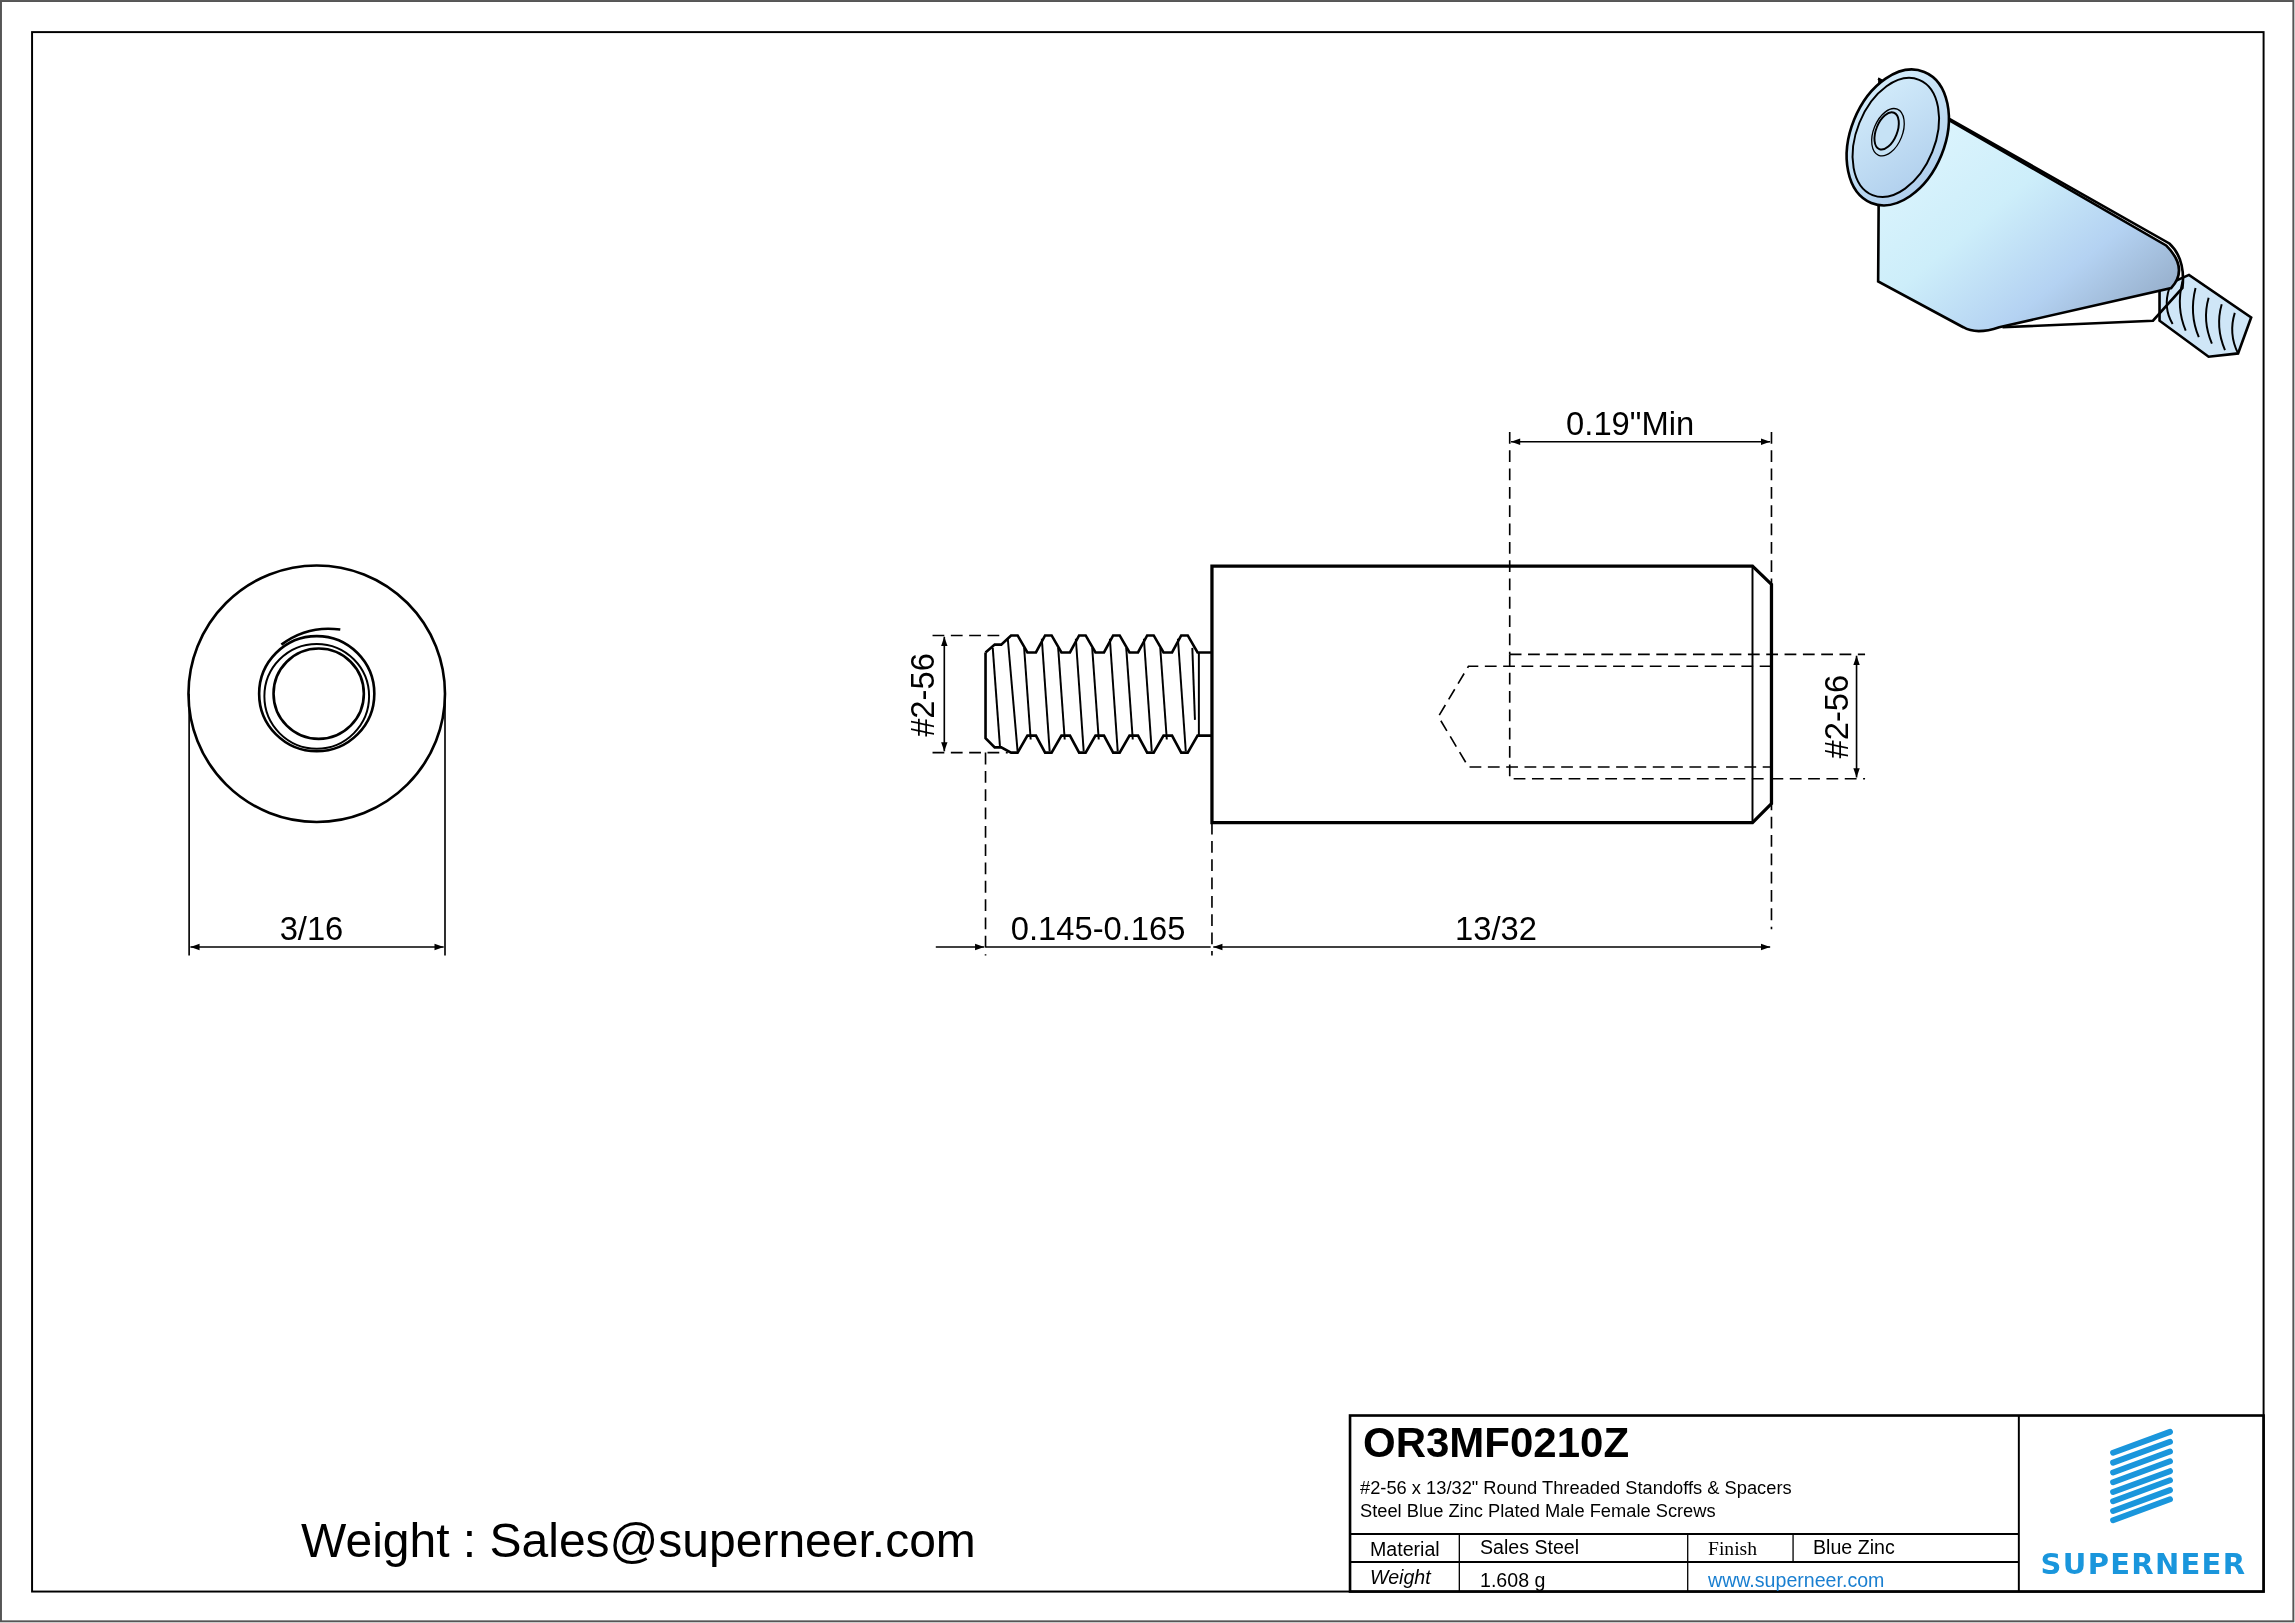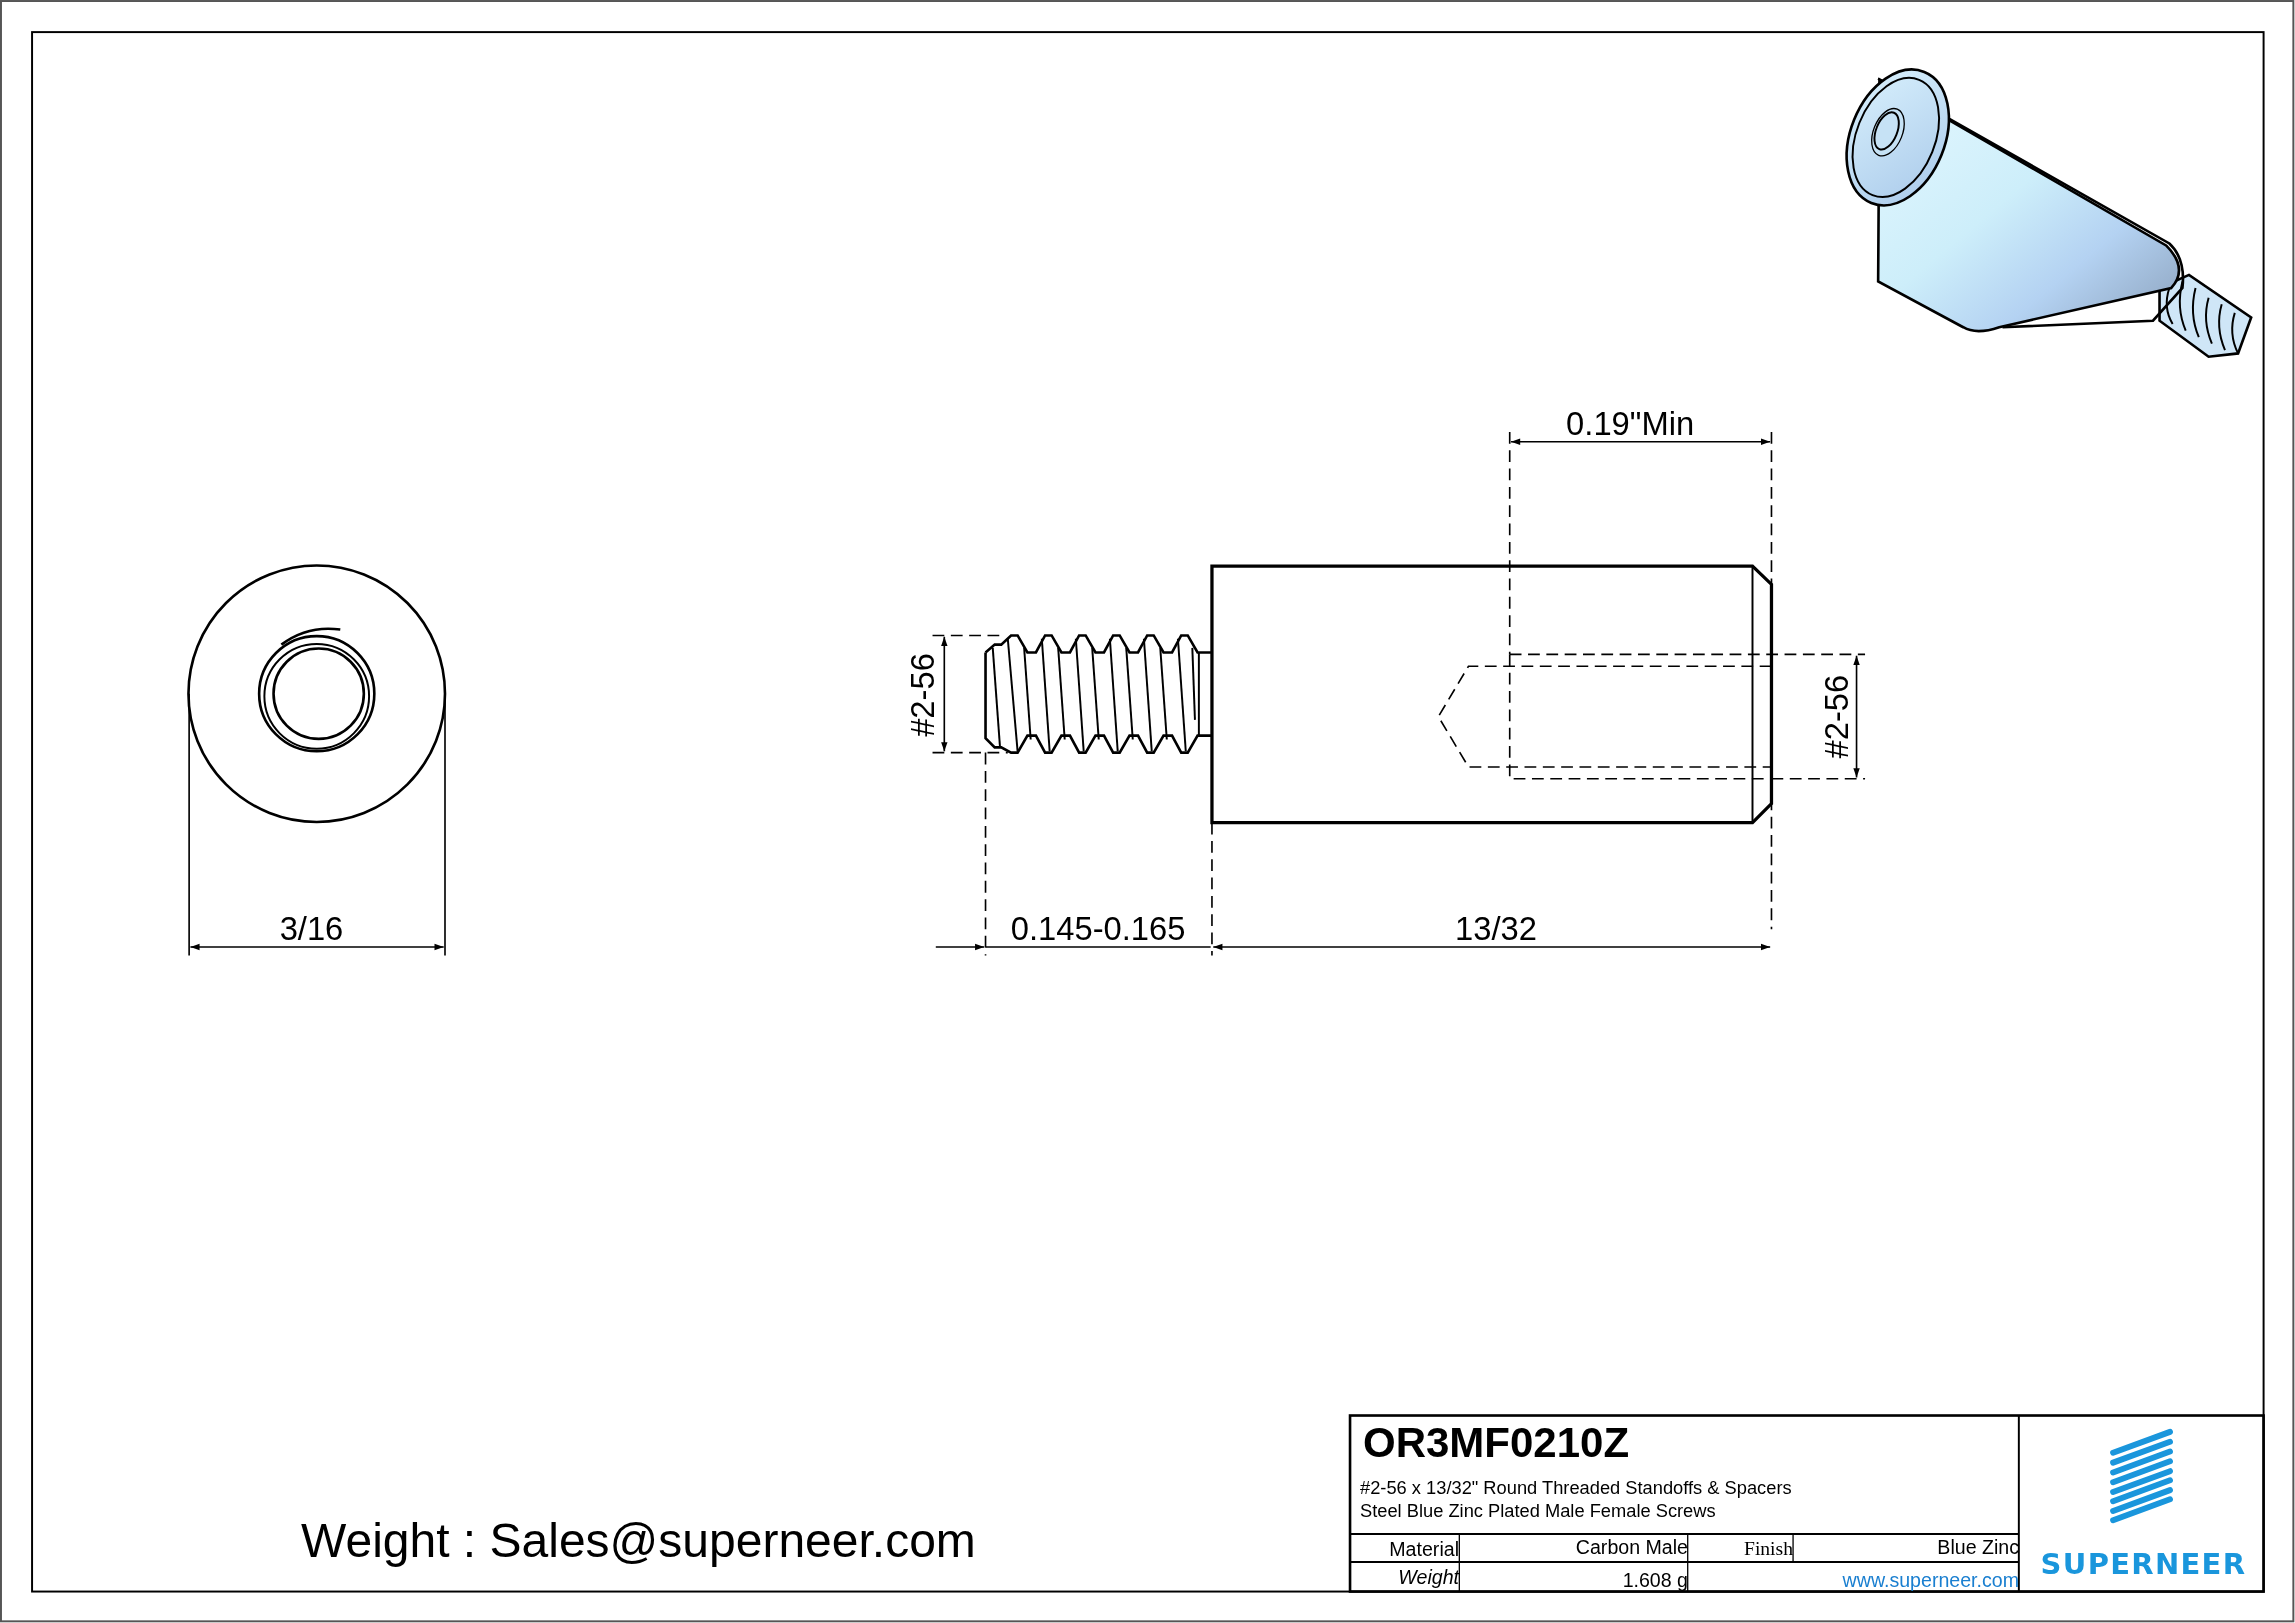--- a/index.html
+++ b/index.html
@@ -2,21 +2,21 @@
 <html style="font-size:10.5px"><head>
 <meta charset="utf-8">
 <style>
   html, body { margin:0; padding:0; background:#ffffff; }
   body { width:2295px; height:1623px; position:relative; overflow:hidden; font-family:"Liberation Sans", sans-serif; }
   #sheet { position:absolute; left:0; top:0; width:2295px; height:1623px; }
   .dimtext { font-family:"Liberation Sans", sans-serif; font-size:50px; fill:#000; }
   .email { position:absolute; left:301px; top:1513px; font-size:48px; color:#000; font-family:"Liberation Sans", sans-serif; white-space:nowrap; }
   .tb-part { position:absolute; left:1363px; top:1419px; font-size:42px; font-weight:bold; color:#000; font-family:"Liberation Sans", sans-serif; }
   .tb-desc { position:absolute; left:1360px; font-size:18.3px; color:#000; font-family:"Liberation Sans", sans-serif; white-space:nowrap; }
-  .tb-cell { position:absolute; font-size:19.6px; color:#000; font-family:"Liberation Sans", sans-serif; text-align:right; white-space:nowrap; }
+  .tb-cell { position:absolute; font-size:19.6px; color:#000; font-family:"Liberation Sans", sans-serif; text-align:left; white-space:nowrap;padding-left:20px; }
   .tb-link { color:#1a7fd0; }
   .brand { position:absolute; left:2032px; top:1547px; width:223px; text-align:center; font-size:29px; font-weight:bold; letter-spacing:1.3px; font-family:"DejaVu Sans", sans-serif; }
 </style>
 </head>
 <body>
 
 <svg id="sheet" width="2295" height="1623" viewBox="0 0 3507 2480" xmlns="http://www.w3.org/2000/svg">
   <defs>
     <linearGradient id="bodyGrad" x1="0" y1="0" x2="1" y2="1">
       <stop offset="0" stop-color="#e6f8ff"></stop>
@@ -144,21 +144,21 @@
     <line x1="3229" y1="2309" x2="3316" y2="2277"></line>
     <line x1="3229" y1="2323" x2="3316" y2="2291"></line>
   </g>
 </svg>
 
 <div class="tb-part">OR3MF0210Z</div>
 <div class="tb-desc" style="top:1477px;">#2-56 x 13/32"  Round Threaded Standoffs &amp; Spacers</div>
 <div class="tb-desc" style="top:1500px;"> Steel Blue Zinc Plated Male Female Screws</div>
 
 <div class="tb-cell" style="left:1350px; width:109px; top:1538px;">Material</div>
-<div class="tb-cell" style="left:1460px; width:228px; top:1536px;">Carbon Male</div>
+<div class="tb-cell" style="left:1460px; width:228px; top:1536px;">Sales Steel</div>
 <div class="tb-cell" style="left:1688px; width:105px; top:1538px;font-family:Liberation Serif, serif;">Finish</div>
 <div class="tb-cell" style="left:1793px; width:226px; top:1536px;">Blue Zinc</div>
 <div class="tb-cell" style="left:1350px; width:109px; top:1566px;font-style:italic;">Weight</div>
 <div class="tb-cell" style="left:1460px; width:228px; top:1569px;">1.608 g</div>
 <div class="tb-cell tb-link" style="left:1688px; width:331px; top:1569px;">www.superneer.com</div>
 
 <div class="brand" style="color:#1a96dc;">SUPERNEER</div>
 
 <div class="email">Weight : Sales@superneer.com</div>
 

